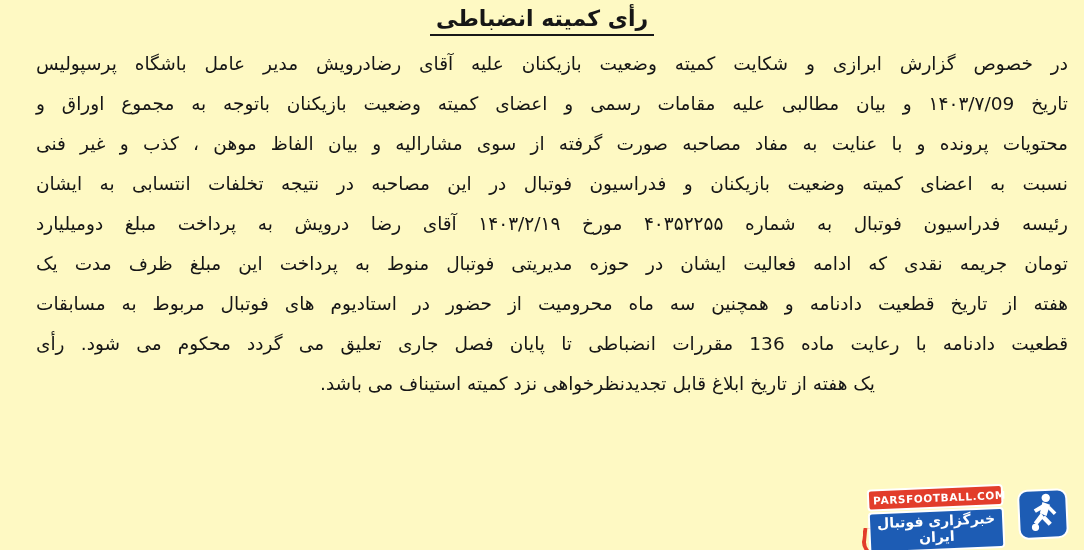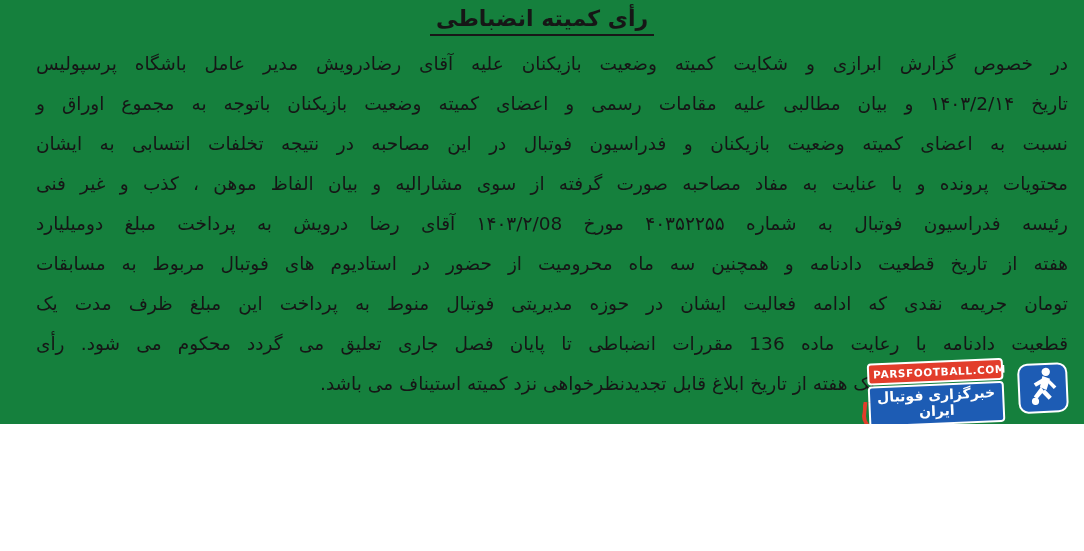--- a/index.html
+++ b/index.html
@@ -1,19 +1,19 @@
 <!DOCTYPE html>
 <html lang="fa"><head>
 <meta charset="utf-8">
 <style>
   html,body{margin:0;padding:0;background:#ffffff;}
   .page{
     position:relative;
-    width:1084px;height:424px;
-    background:#15803d;
+    width:1084px;height:550px;
+    background:#fef9c3;
     overflow:hidden;
     font-family:"DejaVu Sans",sans-serif;
     color:#161616;
   }
   
   .title-wrap{
     position:absolute;top:6px;left:0;width:100%;
     text-align:center;direction:rtl;
   }
   .title{
@@ -93,26 +93,26 @@
 <body>
 
 <div class="page">
 
   <div class="title-wrap">
     <span class="title">رأی کمیته انضباطی</span>
   </div>
 
   <div class="doc-body">
     <div class="line">در خصوص گزارش ابرازی و شکایت کمیته وضعیت بازیکنان علیه آقای رضادرویش مدیر عامل باشگاه پرسپولیس</div>
-    <div class="line">تاریخ ۱۴۰۳/2/۱۴ و بیان مطالبی علیه مقامات رسمی و اعضای کمیته وضعیت بازیکنان باتوجه به مجموع اوراق و</div>
+    <div class="line">تاریخ ۱۴۰۳/۷/09 و بیان مطالبی علیه مقامات رسمی و اعضای کمیته وضعیت بازیکنان باتوجه به مجموع اوراق و</div>
+    <div class="line">محتویات پرونده و با عنایت به مفاد مصاحبه صورت گرفته از سوی مشارالیه و بیان الفاظ موهن ، کذب و غیر فنی</div>
     <div class="line">نسبت به اعضای کمیته وضعیت بازیکنان و فدراسیون فوتبال در این مصاحبه در نتیجه تخلفات انتسابی به ایشان</div>
-    <div class="line">محتویات پرونده و با عنایت به مفاد مصاحبه صورت گرفته از سوی مشارالیه و بیان الفاظ موهن ، کذب و غیر فنی</div>
-    <div class="line">رئیسه فدراسیون فوتبال به شماره ۴۰۳۵۲۲۵۵ مورخ ۱۴۰۳/۲/08 آقای رضا درویش به پرداخت مبلغ دومیلیارد</div>
+    <div class="line">رئیسه فدراسیون فوتبال به شماره ۴۰۳۵۲۲۵۵ مورخ ۱۴۰۳/۲/۱۹ آقای رضا درویش به پرداخت مبلغ دومیلیارد</div>
+    <div class="line">تومان جریمه نقدی که ادامه فعالیت ایشان در حوزه مدیریتی فوتبال منوط به پرداخت این مبلغ ظرف مدت یک</div>
     <div class="line">هفته از تاریخ قطعیت دادنامه و همچنین سه ماه محرومیت از حضور در استادیوم های فوتبال مربوط به مسابقات</div>
-    <div class="line">تومان جریمه نقدی که ادامه فعالیت ایشان در حوزه مدیریتی فوتبال منوط به پرداخت این مبلغ ظرف مدت یک</div>
     <div class="line">قطعیت دادنامه با رعایت ماده 136 مقررات انضباطی تا پایان فصل جاری تعلیق می گردد محکوم می شود. رأی</div>
     <div class="line last">یک هفته از تاریخ ابلاغ قابل تجدیدنظرخواهی نزد کمیته استیناف می باشد.</div>
   </div>
 
   <div class="watermark">
     <div class="bands">
       <div class="swoosh"></div>
       <div class="band band-red">PARSFOOTBALL.COM</div>
       <div class="band band-blue">خبرگزاری فوتبال ایران</div>
     </div>

